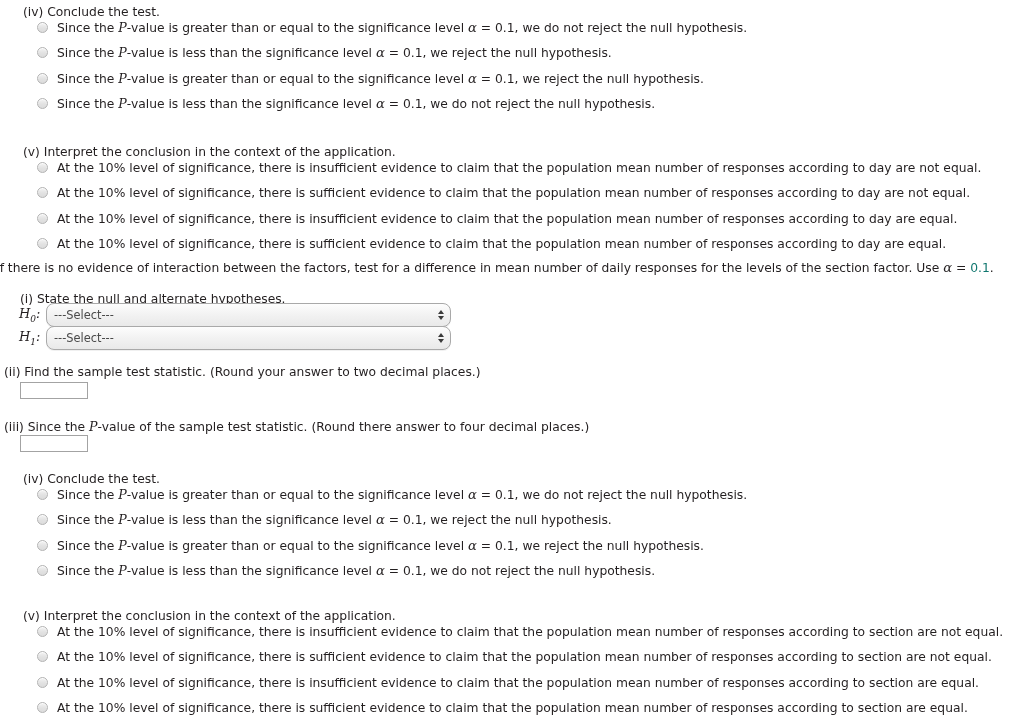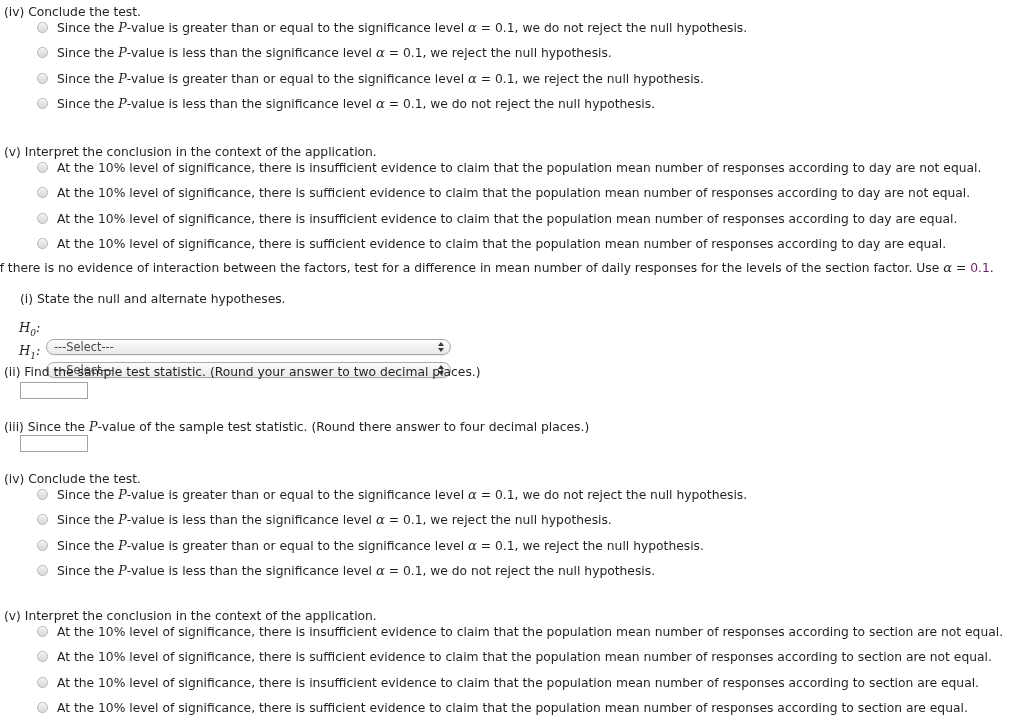--- a/index.html
+++ b/index.html
@@ -21,21 +21,21 @@
     width: 1024px;
     height: 727px;
   }
 
   
   .part {
     margin: 0;
     padding: 0;
   }
   .part-heading {
-    padding-left: 4px;
+    padding-left: 23px;
     line-height: 15px;
     white-space: nowrap;
   }
   .choice-list {
     margin: 0;
     padding: 0;
     list-style: none;
     text-align: center;
   }
   .choice {
@@ -67,21 +67,21 @@
     font-family: "DejaVu Serif", "Liberation Serif", serif;
     font-style: italic;
     font-size: 13.2px;
   }
   .pvar {
     font-family: "DejaVu Serif", "Liberation Serif", serif;
     font-style: italic;
     font-size: 12.6px;
   }
   .red {
-    color: #701a75;
+    color: #0f766e;
   }
 
   
   .intro {
     position: absolute;
     left: -4px;
     top: 260px;
     white-space: nowrap;
     line-height: 15px;
   }
@@ -109,32 +109,31 @@
     width: 27px;
     white-space: nowrap;
   }
   .hyp-label sub {
     font-size: 9px;
     font-style: italic;
   }
   .select-box {
     position: relative;
     width: 405px;
-    height: 16px;
+    height: 24px;
     box-sizing: border-box;
     border: 1px solid #a9a9a9;
     border-radius: 8px;
     background: linear-gradient(180deg, #fdfdfd 0%, #f2f2f2 50%, #e9e9e9 100%);
     display: flex;
     align-items: center;
     font-size: 11.4px;
     color: #4a4a4a;
     padding-left: 7px;
     box-shadow: 0 1px 0 rgba(0,0,0,0.06);
-    margin-top: 36px;
   }
   .select-arrows {
     position: absolute;
     right: 5px;
     top: 0;
     height: 100%;
     width: 9px;
     display: flex;
     flex-direction: column;
     align-items: center;

